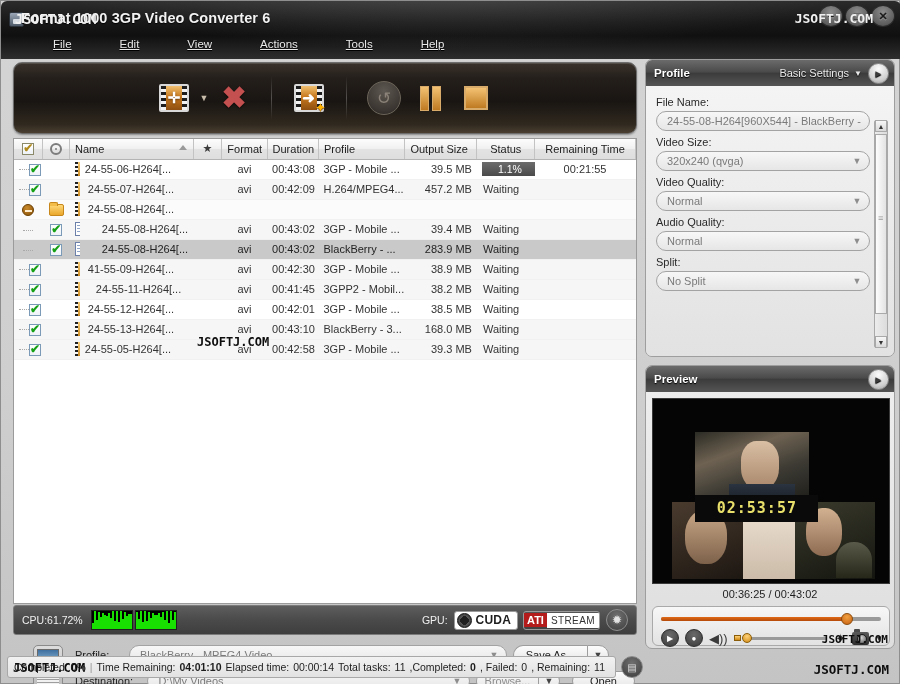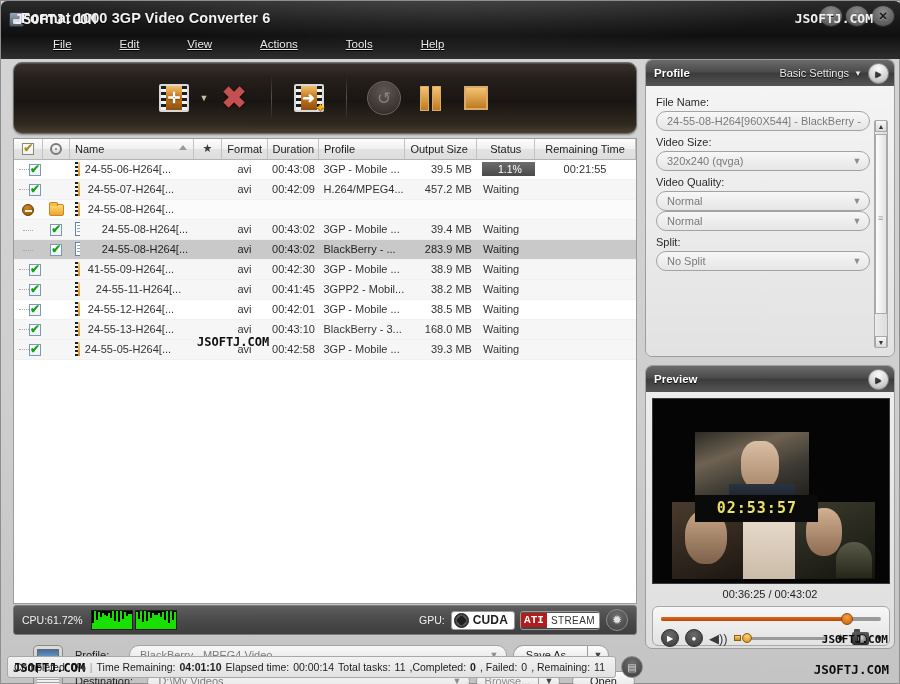--- a/index.html
+++ b/index.html
@@ -186,21 +186,21 @@
   .cpu-panel i { position:absolute; bottom:0; width:2px; background:#18e000; }
   .gpu-label { margin-left:auto; margin-right:6px; }
   .badge-cuda { display:flex; align-items:center; background:#fff; border:1px solid #9a9a9a;
     border-radius:3px; height:19px; padding:0 6px 0 2px; gap:4px; }
   .nv-eye { width:15px;height:15px;border-radius:50%;
     background:radial-gradient(circle at 50% 50%,#1f1f1f 45%,#5a5a5a 46%,#222 100%);
     border:1px solid #111; }
   .badge-cuda b { color:#1d1d1d; font-size:12px; letter-spacing:.2px; }
   .badge-ati { display:flex; align-items:center; height:19px; margin-left:5px; border:1px solid #9a9a9a;
     border-radius:3px; overflow:hidden; }
-  .badge-ati .ati { background:#b41b1b; color:#fff; font-weight:bold; font-size:11px; padding:1px 3px;font-family:Liberation Mono, monospace; }
+  .badge-ati .ati { background:#b41b1b; color:#fff; font-weight:bold; font-size:11px; padding:1px 3px; }
   .badge-ati .stream { background:#fff; color:#333; font-size:10px; padding:2px 4px; letter-spacing:.4px; }
   .gear-rnd { width:22px;height:22px;border-radius:50%; margin-left:6px;
     background:radial-gradient(circle at 50% 30%,#6f6f6f,#3f3f3f);
     border:1px solid #8e8e8e; color:#e3e3e3; display:flex;align-items:center;justify-content:center;
     font-size:12px; }
 
   
   .profrow { position:absolute; left:4px; top:580px; width:624px; height:68px; }
   .phone-ico { position:absolute; left:20px; top:6px; width:30px; height:52px; border-radius:5px;
     background:linear-gradient(180deg,#dcdcdc,#b3b3b3); border:1px solid #8a8a8a; }
@@ -704,20 +704,21 @@
             <div class="f-lbl">Video Size:</div>
             <div class="combo">
               <span class="cv">320x240 (qvga)</span>
               <span class="ca">▼</span>
             </div>
             <div class="f-lbl">Video Quality:</div>
             <div class="combo">
               <span class="cv">Normal</span>
               <span class="ca">▼</span>
             </div>
+            <div class="f-lbl">Audio Quality:</div>
             <div class="combo">
               <span class="cv">Normal</span>
               <span class="ca">▼</span>
             </div>
             <div class="f-lbl">Split:</div>
             <div class="combo">
               <span class="cv">No Split</span>
               <span class="ca">▼</span>
             </div>
           </div>

